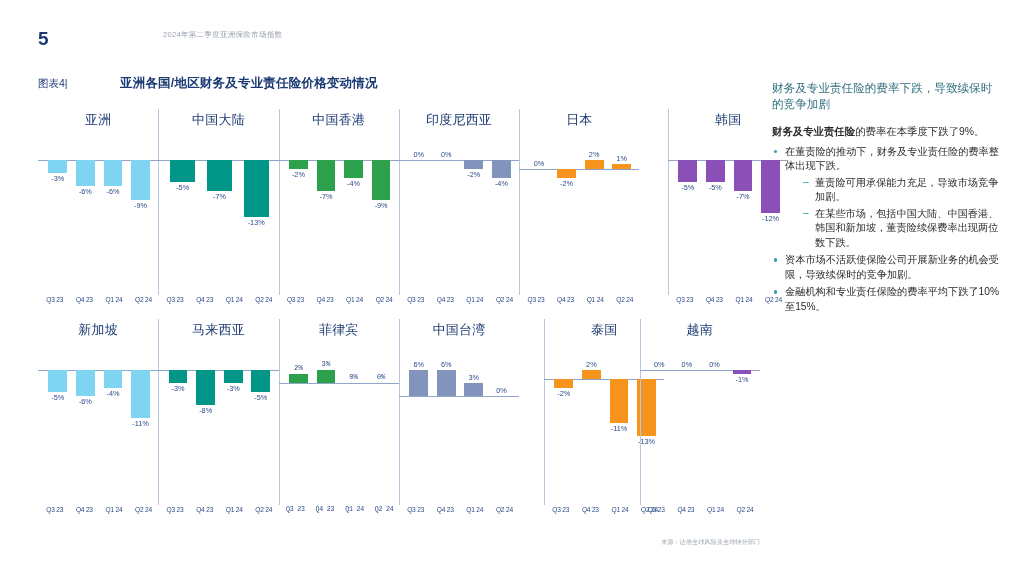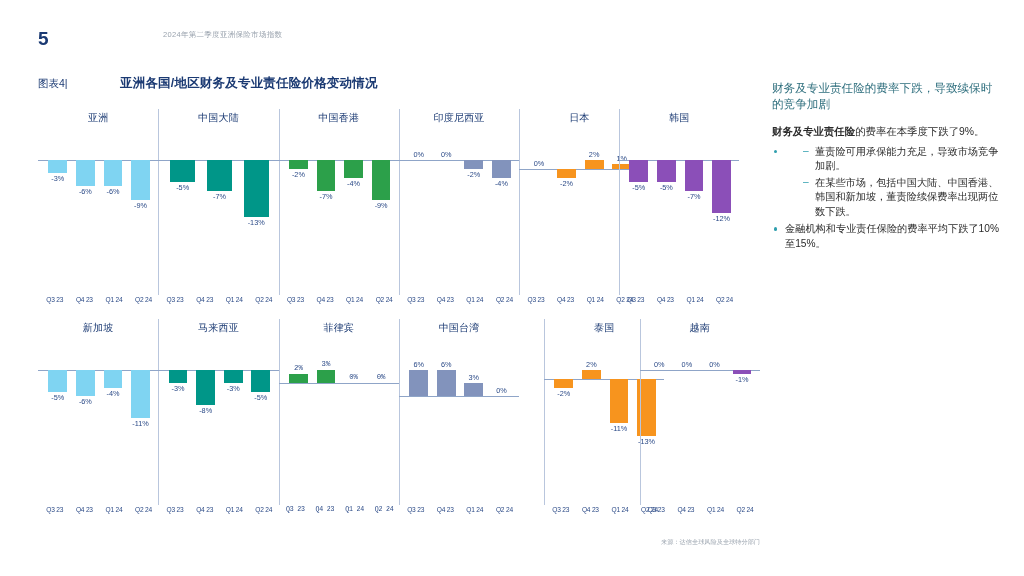--- a/index.html
+++ b/index.html
@@ -42,21 +42,21 @@
   .cell {
     position: absolute; top: 0; width: 120.3px; height: 210px;
   }
   .cell .sep {
     position: absolute; left: 0; top: 3px; width: 1px; height: 186px;
     background: #b9c6dd;
   }
 
   .cell-title {
     position: absolute; left: 0; right: 0; top: 5px;
-    text-align: center; font-size: 10px; color: #1b3a73;
+    text-align: center; font-size: 13px; color: #1b3a73;
     letter-spacing: .2px;
   }
 
   
   .plot {
     position: absolute; left: 6px; right: 4px; top: 28px; height: 150px;
   }
   .axis-line {
     position: absolute; left: -6px; right: -4px;
     height: 1px; background: #8fa5c8;
@@ -282,21 +282,21 @@
               </div>
             </div>
           </div>
           <div class="ticks">
             <span>Q3 23</span>
             <span>Q4 23</span>
             <span>Q1 24</span>
             <span>Q2 24</span>
           </div>
         </div>
-        <div class="cell" style="left: 581px;">
+        <div class="cell" style="left: 630px;">
           <div class="sep"></div>
           <div class="cell-title">韩国</div>
           <div class="plot">
             <div class="axis-line" style="top: 26px;"></div>
             <div class="bars">
               <div class="bar-slot">
                 <div class="bar" style="background: rgb(139, 79, 184); height: 22px; top: 26px;"></div>
                 <div class="bar-lbl" style="top: 49px;">-5%</div>
               </div>
               <div class="bar-slot">
@@ -505,21 +505,22 @@
   </div>
 
   <div class="source">来源：达信全球风险及全球特分部门</div>
 
   <div class="sidebar">
     <div class="sb-head">财务及专业责任险的费率下跌，导致续保时的竞争加剧</div>
     <div class="sb-lead">
       <b>财务及专业责任险</b><span>的费率在本季度下跌了9%。</span>
     </div>
     <ul class="sb-list" id="sb-bullets">
-        <li><span class="dot"></span><ul class="sb-sub">
+        <li><span class="dot"></span><span>在董责险的推动下，财务及专业责任险的费率整体出现下跌。</span><ul class="sb-sub">
             <li><span class="dash">–</span><span>董责险可用承保能力充足，导致市场竞争加剧。</span></li>
             <li><span class="dash">–</span><span>在某些市场，包括中国大陆、中国香港、韩国和新加坡，董责险续保费率出现两位数下跌。</span></li>
           </ul></li>
+        <li><span class="dot"></span><span>资本市场不活跃使保险公司开展新业务的机会受限，导致续保时的竞争加剧。</span></li>
         <li><span class="dot"></span><span>金融机构和专业责任保险的费率平均下跌了10%至15%。</span></li>
       </ul>
   </div>
 
 </div>
 
 </body></html>

